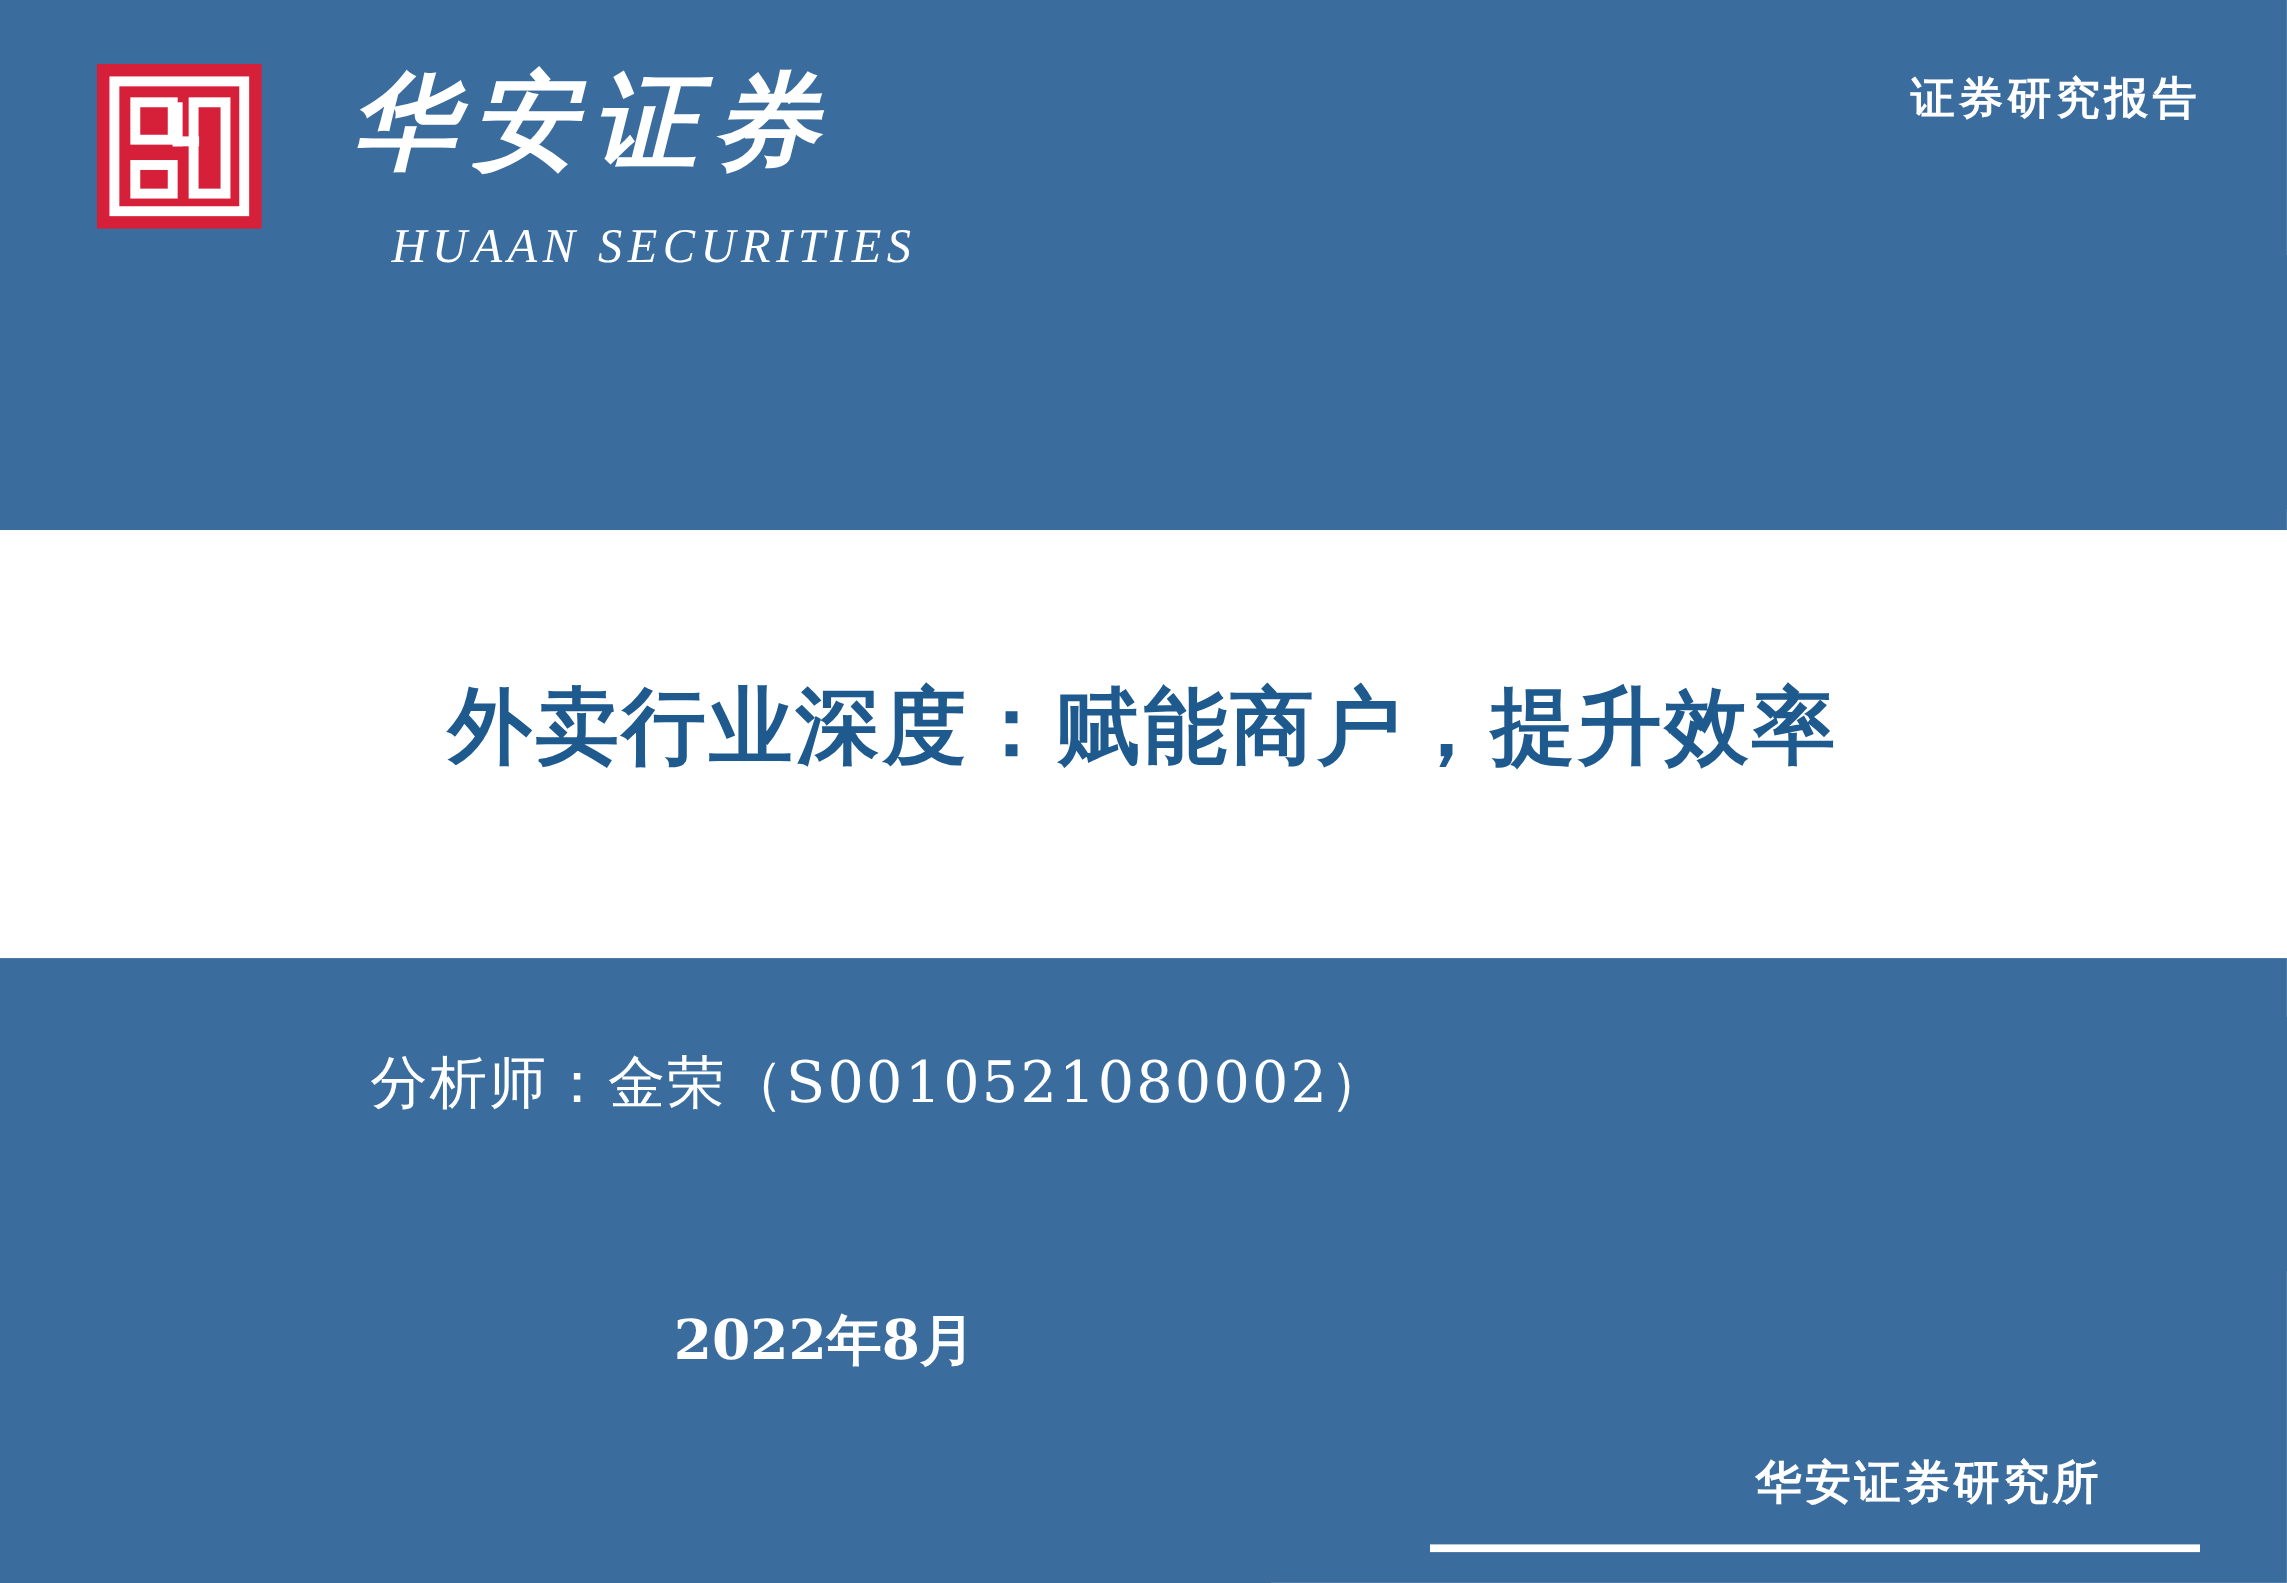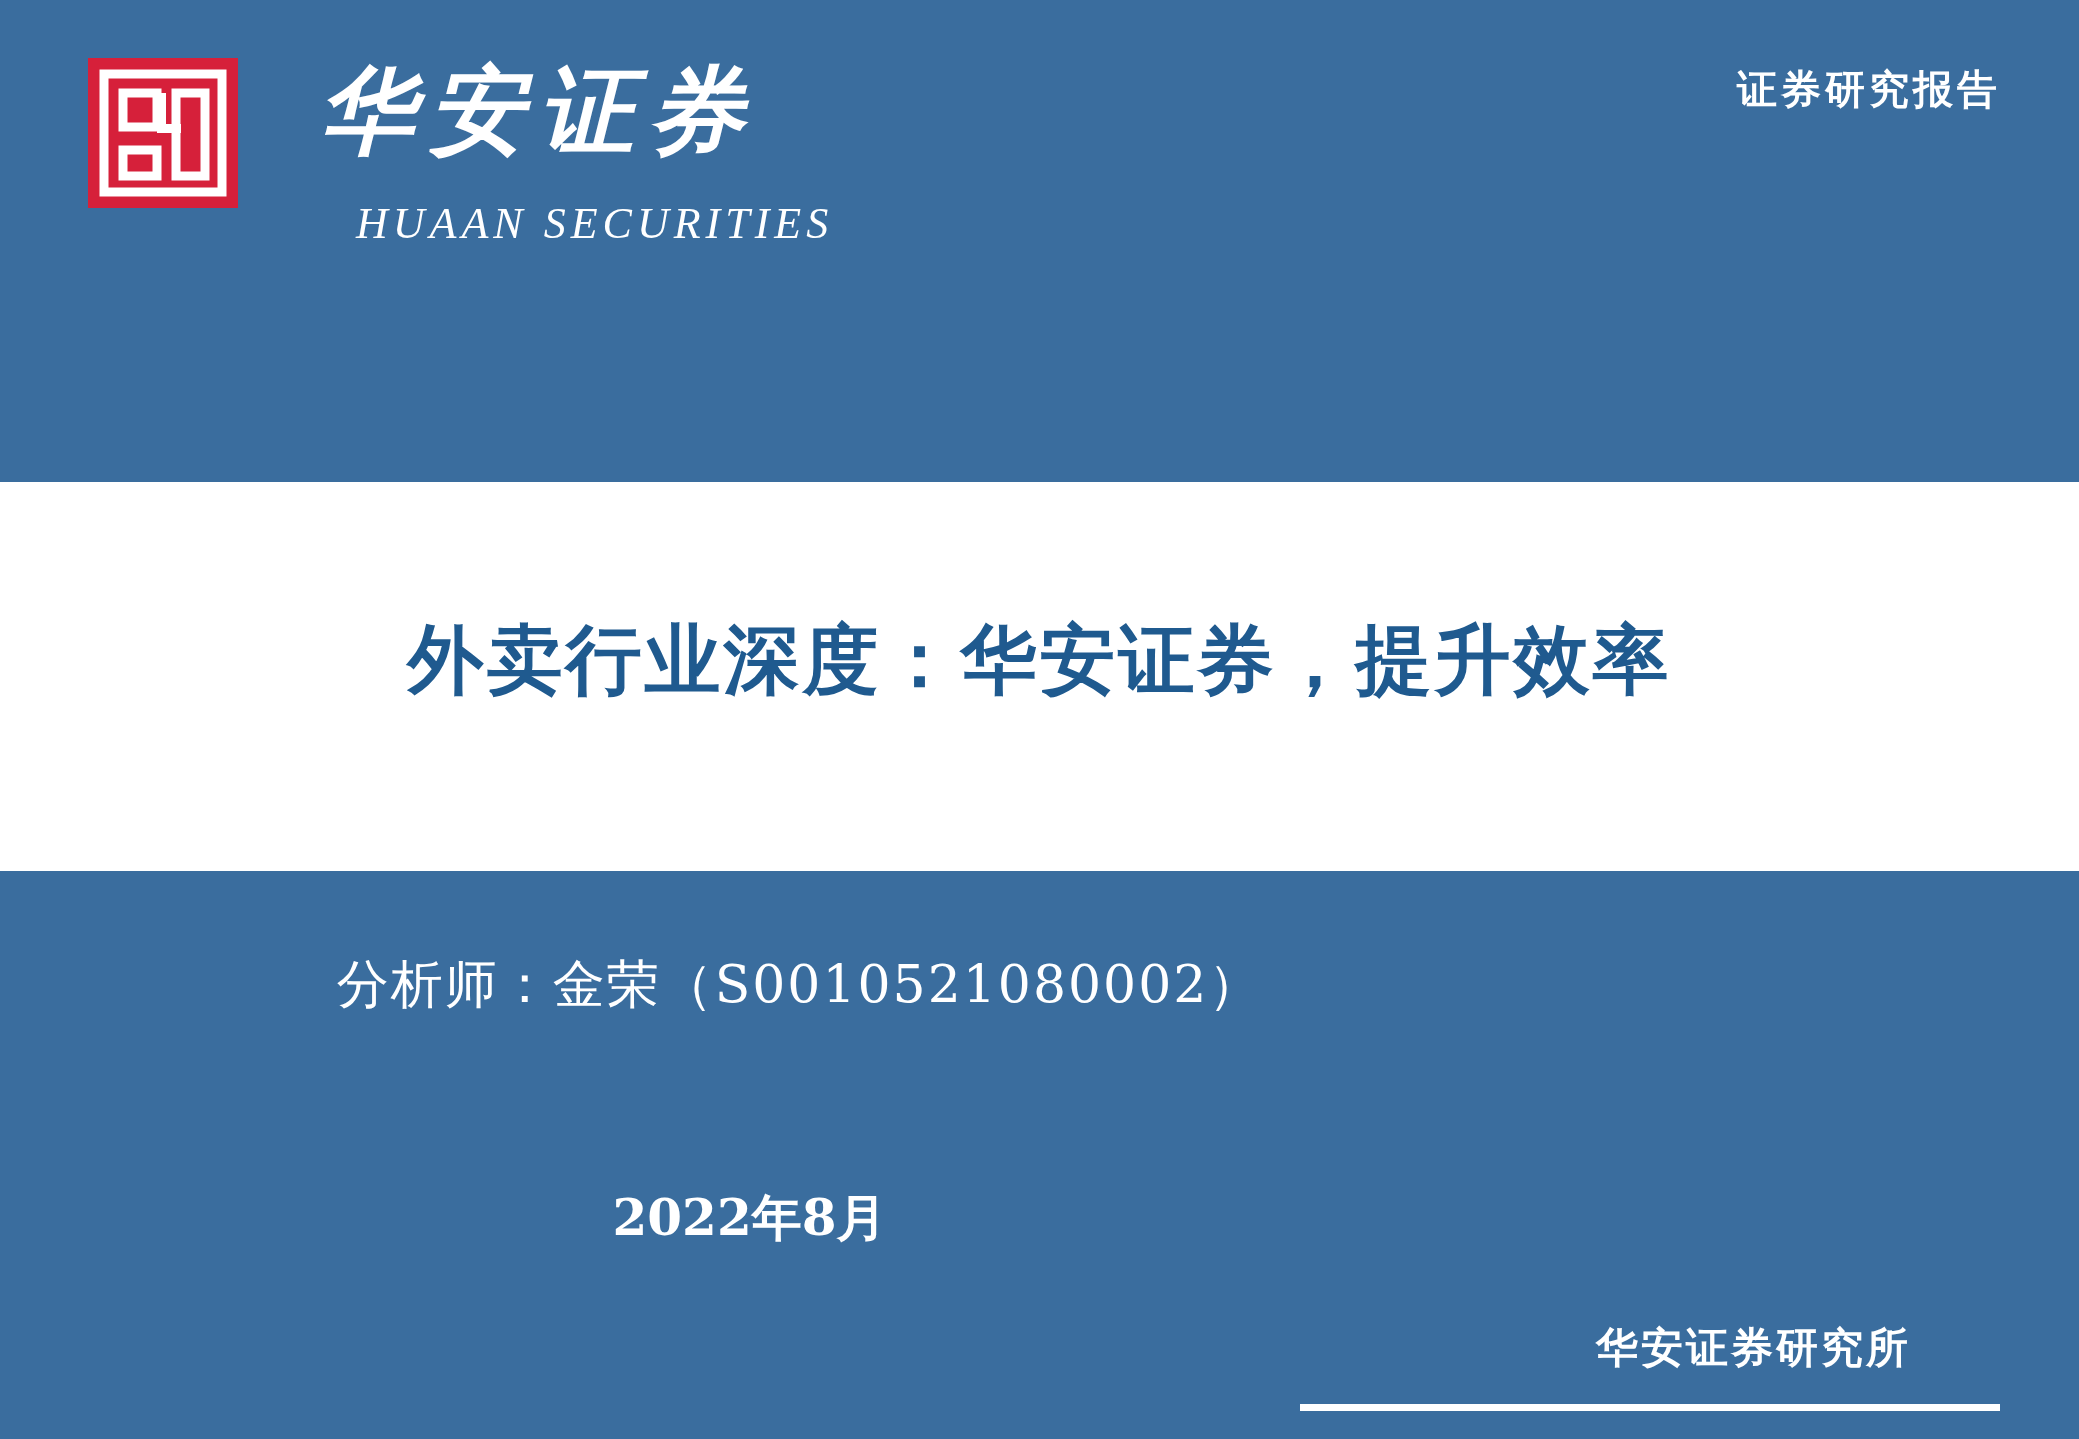--- a/index.html
+++ b/index.html
@@ -164,21 +164,21 @@
       <rect x="69" y="66" width="24" height="9" fill="#ffffff"></rect>
       <rect x="69" y="35" width="9" height="40" fill="#ffffff"></rect>
     </svg>
   </div>
 
   <div class="logo-cn">华安证券</div>
   <div class="logo-en">HUAAN SECURITIES</div>
   <div class="report-type">证券研究报告</div>
 
   <div class="band-white"></div>
-  <div class="slide-title">外卖行业深度：华安证券，提升效率</div>
+  <div class="slide-title">外卖行业深度：赋能商户，提升效率</div>
 
   <div class="band-bottom"></div>
   <div class="analyst">分析师：金荣（S0010521080002）</div>
   <div class="date">2022年8月</div>
   <div class="institute">华安证券研究所</div>
   <div class="rule"></div>
 
 </div>
 
 </body></html>

